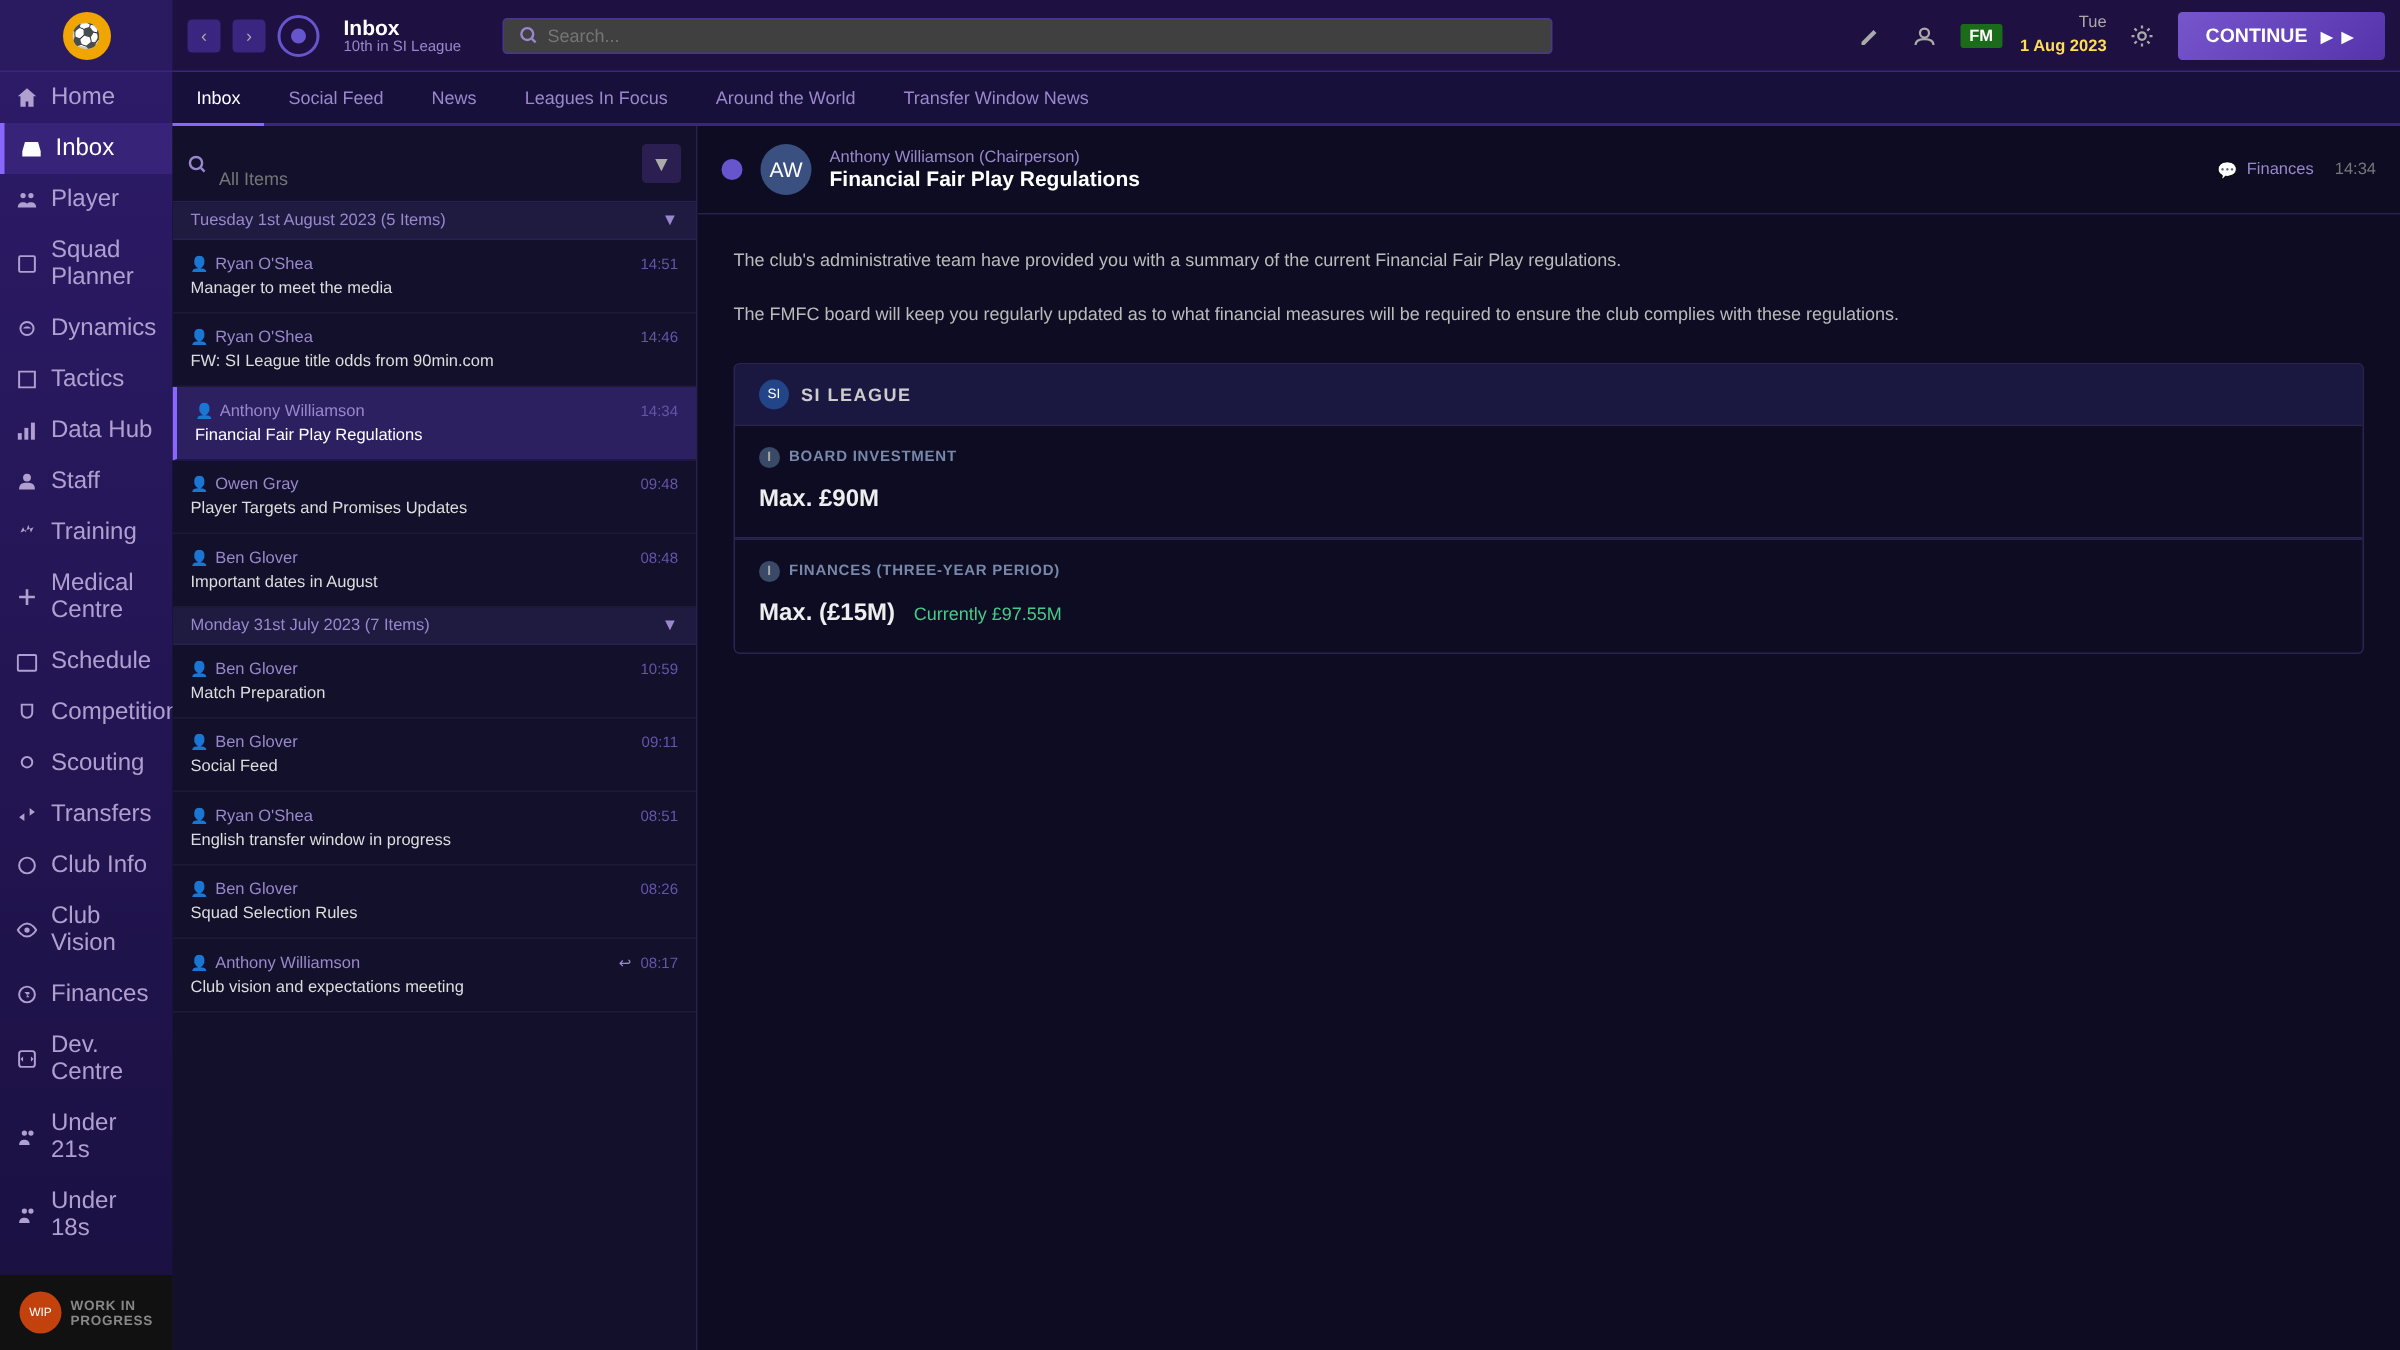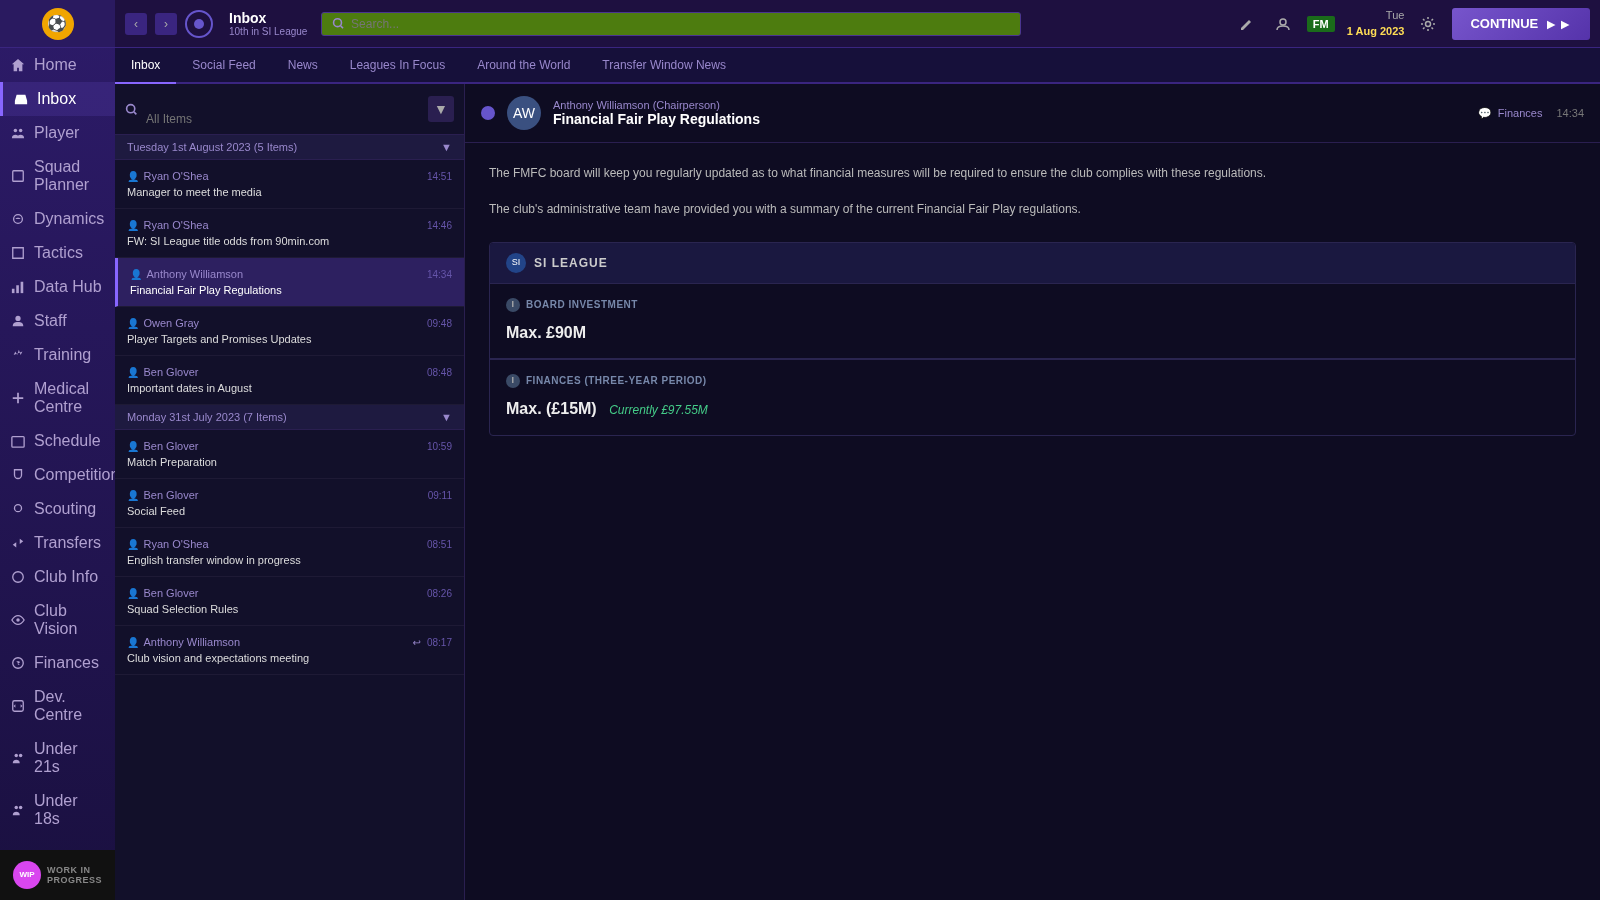--- a/index.html
+++ b/index.html
@@ -24,23 +24,23 @@
     .sidebar-item.active { background: rgba(255,255,255,0.15); color: #fff; }
     .sidebar-item .si-icon { width: 16px; height: 16px; display: flex; align-items: center; justify-content: center; flex-shrink: 0; }
     .sidebar-item .si-icon svg { width: 14px; height: 14px; fill: currentColor; }
 
     
     #wip-badge {
       position: absolute; bottom: 0; left: 0; width: 115px; height: 50px;
       background: #111; display: flex; align-items: center; justify-content: center; gap: 6px;
     }
     #wip-badge .wip-circle {
-      width: 28px; height: 28px; border-radius: 50%; background: #d946ef;
+      width: 28px; height: 28px; border-radius: 50%; background: #c2410c;
       display: flex; align-items: center; justify-content: center;
-      font-size: 8px; color: #fff; font-weight: bold; text-align: center; line-height: 1.1;
+      font-size: 8px; color: #fff; font-weight: normal; text-align: center; line-height: 1.1;
     }
     #wip-badge .wip-text { font-size: 9px; color: #888; font-weight: bold; letter-spacing: 0.5px; }
 
     
     #topbar {
       position: absolute; left: 115px; top: 0; right: 0; height: 48px;
       background: #1e1040;
       display: flex; align-items: center; gap: 8px; padding: 0 10px;
       border-bottom: 1px solid #3a2580;
     }
@@ -50,22 +50,22 @@
     }
     #topbar .nav-circle {
       width: 28px; height: 28px; border-radius: 50%; background: transparent;
       border: 2px solid #6655cc; display: flex; align-items: center; justify-content: center; cursor: pointer;
     }
     #topbar .nav-circle-inner { width: 10px; height: 10px; border-radius: 50%; background: #6655cc; }
     #topbar .inbox-title-block { margin-left: 8px; }
     #topbar .inbox-title { font-size: 14px; color: #fff; font-weight: bold; }
     #topbar .inbox-sub { font-size: 10px; color: #9988cc; }
     #topbar .search-box {
-      margin-left: 6px; display: flex; align-items: center; gap: 6px;
-      background: #4d7c0f; border: 1px solid #4a3590; border-radius: 3px;
+      margin-left: 20px; display: flex; align-items: center; gap: 6px;
+      background: #404040; border: 1px solid #4a3590; border-radius: 3px;
       padding: 4px 10px; flex: 1; max-width: 700px;
     }
     #topbar .search-box input {
       background: transparent; border: none; outline: none; color: #ccc; font-size: 12px; width: 100%;
     }
     .topbar-right { margin-left: auto; display: flex; align-items: center; gap: 12px; }
     .topbar-icon { width: 24px; height: 24px; display: flex; align-items: center; justify-content: center; cursor: pointer; color: #aaa; }
     .fm-badge { background: #1a6b1a; color: #fff; font-size: 11px; font-weight: bold; padding: 2px 6px; border-radius: 2px; }
     .date-block { text-align: right; color: #eee; font-size: 11px; line-height: 1.4; }
     .date-block .day { color: #aaa; }
@@ -187,21 +187,21 @@
     .detail-card-section-title {
       display: flex; align-items: center; gap: 6px;
       color: #7788aa; font-size: 10px; font-weight: bold;
       text-transform: uppercase; letter-spacing: 0.5px; margin-bottom: 6px;
     }
     .detail-card-section-title .info-icon {
       width: 14px; height: 14px; border-radius: 50%; background: #3a4a66;
       display: flex; align-items: center; justify-content: center; font-size: 9px; color: #aaa;
     }
     .detail-card-value { font-size: 16px; color: #eee; font-weight: bold; }
-    .detail-card-value span.green { color: #44cc88; font-size: 12px; font-weight: normal; margin-left: 8px; font-style: italic; }
+    .detail-card-value span.green { color: #44cc88; font-size: 12px; font-weight: normal; margin-left: 8px; }
     .card-divider { height: 1px; background: #2a2550; }
 
     
     #detail-footer {
       padding: 10px 16px; border-top: 1px solid #2a1f50;
       display: flex; justify-content: flex-end;
     }
     .view-finances-btn {
       background: transparent; border: 1px solid #4a3590;
       color: #8877cc; font-size: 12px; padding: 6px 14px;
@@ -629,22 +629,22 @@
         <div class="detail-subject">Financial Fair Play Regulations</div>
       </div>
       <div class="detail-meta">
         <span class="detail-msg-icon">💬</span>
         <span style="color:#9988cc;font-size:11px;">Finances</span>
         <span style="color:#777;font-size:11px;margin-left:8px;">14:34</span>
       </div>
     </div>
 
     <div id="detail-body">
+      <p class="detail-para">The club's administrative team have provided you with a summary of the current Financial Fair Play regulations.</p>
       <p class="detail-para">The FMFC board will keep you regularly updated as to what financial measures will be required to ensure the club complies with these regulations.</p>
-      <p class="detail-para">The club's administrative team have provided you with a summary of the current Financial Fair Play regulations.</p>
 
       <div class="detail-card">
         <div class="detail-card-header">
           <div class="league-badge">SI</div>
           <span style="font-weight:bold;color:#ccc;font-size:12px;letter-spacing:1px;">SI LEAGUE</span>
         </div>
 
         <div class="detail-card-section">
           <div class="detail-card-section-title">
             <div class="info-icon">i</div>

